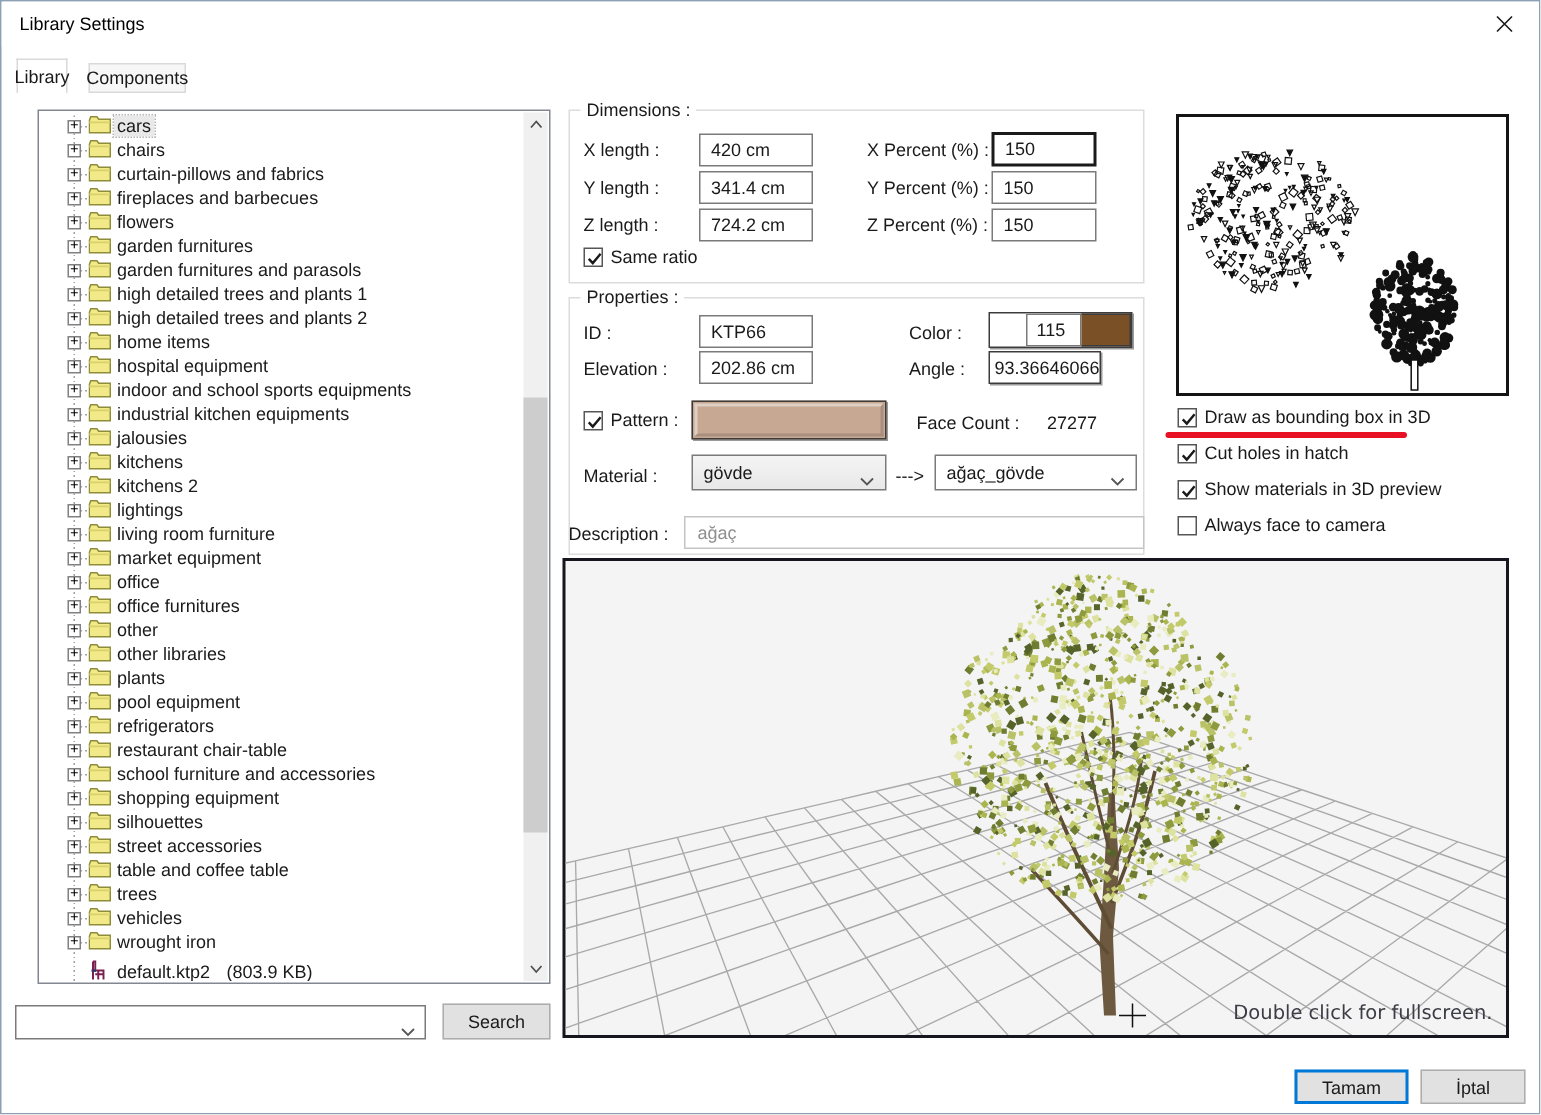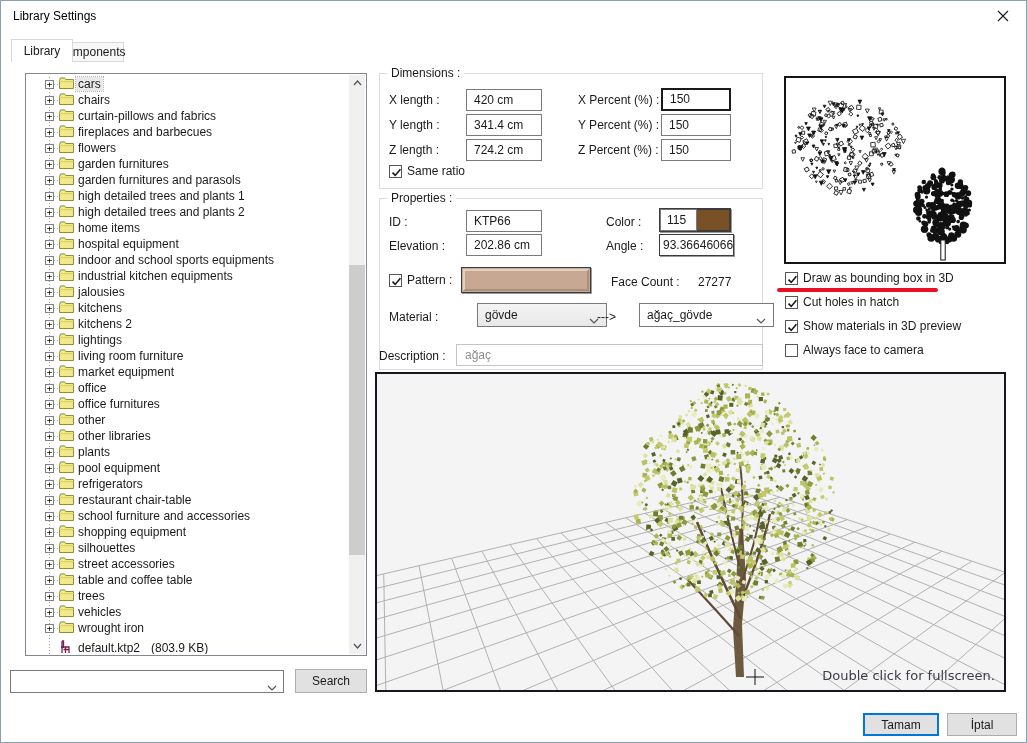--- a/index.html
+++ b/index.html
@@ -5,21 +5,21 @@
   html,body{margin:0;padding:0;background:#ffffff;}
   *{box-sizing:border-box;}
   .dialog{position:relative;width:1027px;height:743px;background:#fff;
     border:1px solid #8ba0b4;font-family:"Liberation Sans",sans-serif;font-size:12px;color:#1a1a1a;overflow:hidden;}
   
   .titlebar{position:absolute;left:0;top:0;width:100%;height:30px;background:#fff;}
   .title-text{position:absolute;left:12px;top:8px;font-size:12px;color:#000;}
   .close-btn{position:absolute;right:0;top:0;width:46px;height:30px;display:flex;align-items:center;justify-content:center;cursor:pointer;}
   
   .tab{position:absolute;background:#fff;border:1px solid #d9d9d9;display:flex;align-items:center;justify-content:center;font-size:12px;}
-  .tab.active{left:10px;top:38px;width:62px;height:23px;border-bottom:none;z-index:2;}
+  .tab.active{left:10px;top:38px;width:34px;height:23px;border-bottom:none;z-index:2;}
   .tab.inactive{left:58px;top:41px;width:65px;height:20px;background:#f7f7f7;}
   
   .tree-panel{position:absolute;left:24px;top:72px;width:342px;height:583px;border:1px solid #828790;background:#fff;}
   .tree-rows{position:absolute;left:1px;top:1px;right:17px;bottom:1px;overflow:hidden;}
   .tree-rail{position:absolute;left:22px;top:2px;height:636px;width:1px;
      background:repeating-linear-gradient(to bottom,#a0a0a0 0 1px,transparent 1px 3px);}
   .tree-row{position:absolute;left:0;height:16px;width:100%;display:flex;align-items:center;}
   .expand-box{position:absolute;left:18px;width:9px;height:9px;border:1px solid #808080;background:#fff;
      font-size:9px;line-height:7px;text-align:center;color:#000;font-family:"DejaVu Sans Mono",monospace;}
   .dot-stub{position:absolute;left:27px;top:8px;width:5px;height:1px;
@@ -41,26 +41,26 @@
   .btn.default{border:2px solid #0078d7;}
   
   .fieldset{position:absolute;border:1px solid #dcdcdc;text-align:right;}
   .legend{position:absolute;top:-8px;left:7px;background:#fff;padding:0 4px;font-size:12px;}
   .lbl{position:absolute;font-size:12px;white-space:nowrap;}
   .tb{position:absolute;background:#fff;border:1px solid #7a7a7a;height:22px;line-height:20px;padding:0 7px;overflow:hidden;white-space:nowrap;font-size:12px;}
   .tb.focused{border:2px solid #1a1a1a;line-height:18px;}
   .cb{width:13px;height:13px;border:1px solid #565656;background:#fff;display:inline-block;position:relative;flex:none;}
   .cb svg{position:absolute;left:0px;top:0px;}
   .cbrow{position:absolute;display:flex;align-items:center;gap:5px;font-size:12px;}
-  .color-wrap{position:absolute;border:1px solid #3c3c3c;background:#fff;display:flex;box-shadow:1px 1px 0 #9a9a9a;}
+  .color-wrap{position:absolute;border:1px solid #3c3c3c;background:#fff;display:flex;box-shadow:1px 1px 0 #9a9a9a;padding-left:24px;}
   .color-num{width:37px;height:22px;border:1px solid #7a7a7a;line-height:20px;padding-left:6px;background:#fff;}
   .color-swatch{width:33px;height:22px;border:1px solid #3c3c3c;border-left:none;}
   .pattern-swatch{position:absolute;border:1px solid #3c3c3c;box-shadow:1px 1px 0 #9a9a9a;}
   .pattern-inner{position:absolute;inset:1px;border:2px solid rgba(255,255,255,0.45);border-right-color:rgba(0,0,0,0.15);border-bottom-color:rgba(0,0,0,0.15);}
-  .dd{position:absolute;height:24px;border:1px solid #7a7a7a;display:flex;align-items:center;padding:0 7px;font-size:12px;margin-left:16px;}
+  .dd{position:absolute;height:24px;border:1px solid #7a7a7a;display:flex;align-items:center;padding:0 7px;font-size:12px;}
   .dd .chev{position:absolute;right:7px;top:9px;}
   .dd.gray{background:linear-gradient(#f4f4f4,#e8e8e8);}
   .dd.white{background:#fff;}
   .desc-tb{position:absolute;background:#fff;border:1px solid #c4c4c4;height:22px;line-height:20px;padding:0 8px;color:#8f8f8f;font-size:12px;}
   
   .preview2d{position:absolute;left:783px;top:75px;width:222px;height:188px;border:2px solid #141414;background:#fff;}
   .preview3d{position:absolute;left:374px;top:371px;width:631px;height:320px;border:2px solid #16161f;background:#f4f4f4;}
   .caption3d{position:absolute;right:9px;bottom:7px;font-size:13px;color:#3c3c46;font-family:"DejaVu Sans",sans-serif;}
   
   .opts{position:absolute;left:784px;top:270px;width:235px;}

